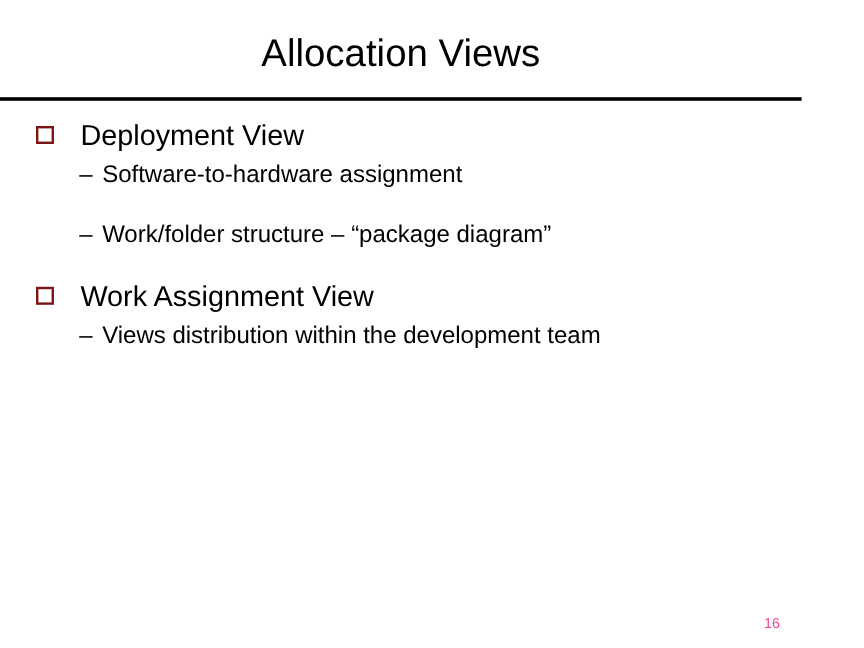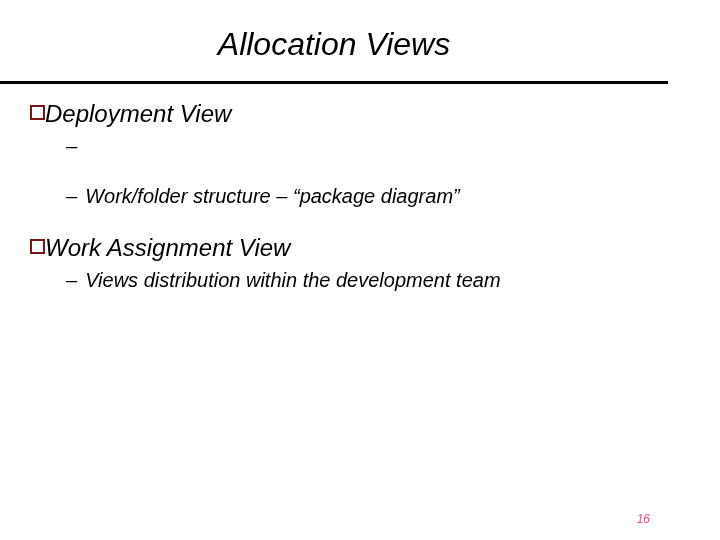--- a/index.html
+++ b/index.html
@@ -7,21 +7,20 @@
   body {
     background: #ffffff;
     font-family: Arial, Helvetica, sans-serif;
     position: relative;
   }
   .slide {
     width: 668px;
     height: 540px;
     position: relative;
     padding: 0;
-    font-style: italic;
   }
   .title {
     text-align: center;
     font-size: 32px;
     font-weight: 400;
     color: #000;
     padding-top: 26px;
     padding-bottom: 18px;
   }
   .rule {
@@ -30,21 +29,21 @@
   }
   .content {
     padding: 16px 30px 0 30px;
   }
   .item {
     margin-bottom: 26px;
   }
   .level1 {
     display: flex;
     align-items: flex-start;
-    gap: 0;
+    gap: 22px;
   }
   .bullet-box {
     width: 15px;
     height: 15px;
     border: 2.4px solid #7b1416;
     margin-top: 5px;
     flex-shrink: 0;
   }
   .level1-text {
     font-size: 24px;
@@ -85,20 +84,21 @@
 
   <div class="content">
 
     <div class="item">
       <div class="level1">
         <span class="bullet-box"></span>
         <span class="level1-text">Deployment View</span>
       </div>
       <div class="level2">
         <span class="dash">–</span>
+        <span class="level2-text">Software-to-hardware assignment</span>
       </div>
     </div>
 
     <div class="item">
       <div class="level2">
         <span class="dash">–</span>
         <span class="level2-text">Work/folder structure – “package diagram”</span>
       </div>
     </div>
 

